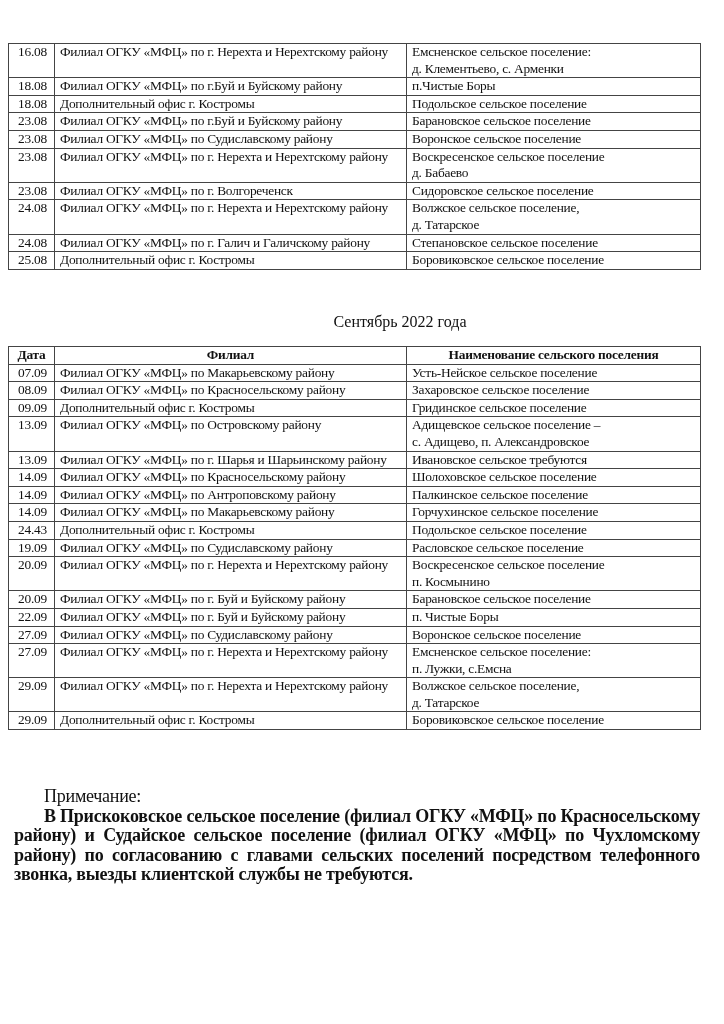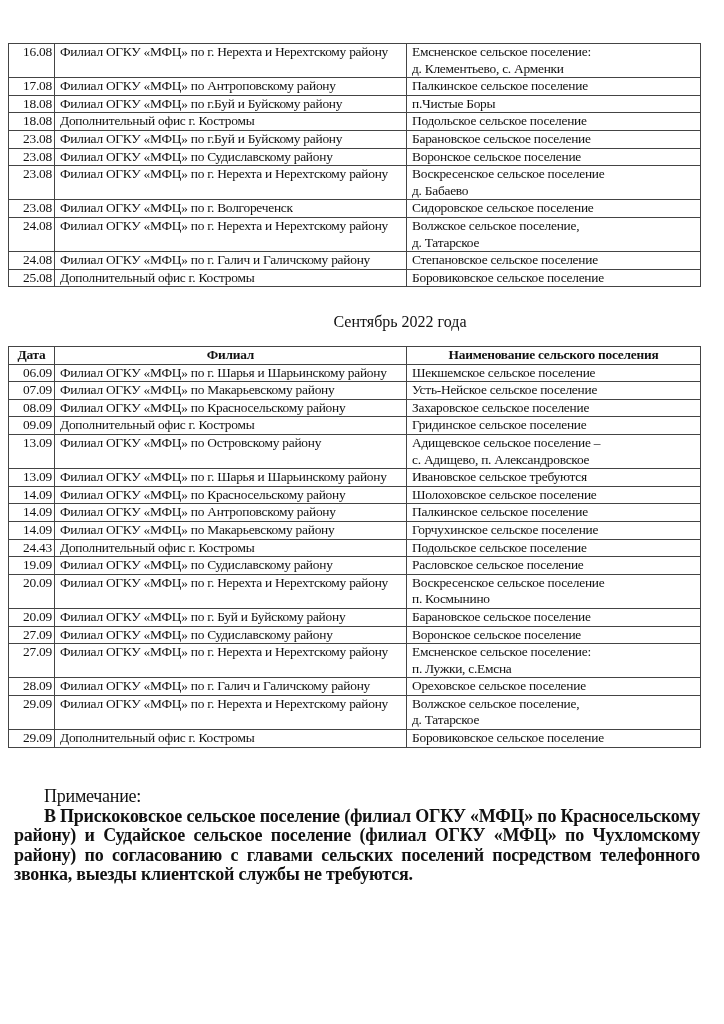--- a/index.html
+++ b/index.html
@@ -18,21 +18,21 @@
   }
   td, th {
     border: 1px solid #444;
     padding: 0 5px;
     line-height: 16.6px;
     vertical-align: top;
     font-weight: normal;
     white-space: pre-line;
     letter-spacing: -0.25px;
   }
-  td.date { text-align: right; padding-left: 4px; padding-right: 2px; margin-top: 6px; }
+  td.date { text-align: center; padding-left: 4px; padding-right: 2px; margin-top: 6px; }
   th { font-weight: bold; text-align: center; }
   col.c1 { width: 46px; }
   col.c2 { width: 352px; }
   col.c3 { width: 294px; }
   #table-aug { top: 43px; }
   #table-sep { top: 346px; }
   #sep-title {
     position: absolute; top: 313px; left: 0; width: 724px;
     text-align: center; font-size: 16px; margin-left: 38px;
   }
@@ -51,25 +51,20 @@
       <col class="c1">
       <col class="c2">
       <col class="c3">
     </colgroup>
   <tbody id="aug-body">
       <tr>
         <td class="date">16.08</td>
         <td>Филиал ОГКУ «МФЦ» по г. Нерехта и Нерехтскому району</td>
         <td>Емсненское сельское поселение:
 д. Клементьево, с. Арменки</td>
-      </tr>
-      <tr>
-        <td class="date">17.08</td>
-        <td>Филиал ОГКУ «МФЦ» по Антроповскому району</td>
-        <td>Палкинское сельское поселение</td>
       </tr>
       <tr>
         <td class="date">18.08</td>
         <td>Филиал ОГКУ «МФЦ» по г.Буй и Буйскому району</td>
         <td>п.Чистые Боры</td>
       </tr>
       <tr>
         <td class="date">18.08</td>
         <td>Дополнительный офис г. Костромы</td>
         <td>Подольское сельское поселение</td>
@@ -124,25 +119,20 @@
     </colgroup>
   <thead>
     <tr>
       <th>Дата</th>
       <th>Филиал</th>
       <th>Наименование сельского поселения</th>
     </tr>
   </thead>
   <tbody id="sep-body">
       <tr>
-        <td class="date">06.09</td>
-        <td>Филиал ОГКУ «МФЦ» по г. Шарья и Шарьинскому району</td>
-        <td>Шекшемское сельское поселение</td>
-      </tr>
-      <tr>
         <td class="date">07.09</td>
         <td>Филиал ОГКУ «МФЦ» по Макарьевскому району</td>
         <td>Усть-Нейское сельское поселение</td>
       </tr>
       <tr>
         <td class="date">08.09</td>
         <td>Филиал ОГКУ «МФЦ» по Красносельскому району</td>
         <td>Захаровское сельское поселение</td>
       </tr>
       <tr>
@@ -191,34 +181,34 @@
         <td>Филиал ОГКУ «МФЦ» по г. Нерехта и Нерехтскому району</td>
         <td>Воскресенское сельское поселение
 п. Космынино</td>
       </tr>
       <tr>
         <td class="date">20.09</td>
         <td>Филиал ОГКУ «МФЦ» по г. Буй и Буйскому району</td>
         <td>Барановское сельское поселение</td>
       </tr>
       <tr>
+        <td class="date">22.09</td>
+        <td>Филиал ОГКУ «МФЦ» по г. Буй и Буйскому району</td>
+        <td>п. Чистые Боры</td>
+      </tr>
+      <tr>
         <td class="date">27.09</td>
         <td>Филиал ОГКУ «МФЦ» по Судиславскому району</td>
         <td>Воронское сельское поселение</td>
       </tr>
       <tr>
         <td class="date">27.09</td>
         <td>Филиал ОГКУ «МФЦ» по г. Нерехта и Нерехтскому району</td>
         <td>Емсненское сельское поселение:
 п. Лужки, с.Емсна</td>
-      </tr>
-      <tr>
-        <td class="date">28.09</td>
-        <td>Филиал ОГКУ «МФЦ» по г. Галич и Галичскому району</td>
-        <td>Ореховское сельское поселение</td>
       </tr>
       <tr>
         <td class="date">29.09</td>
         <td>Филиал ОГКУ «МФЦ» по г. Нерехта и Нерехтскому району</td>
         <td>Волжское сельское поселение,
 д. Татарское</td>
       </tr>
       <tr>
         <td class="date">29.09</td>
         <td>Дополнительный офис г. Костромы</td>

